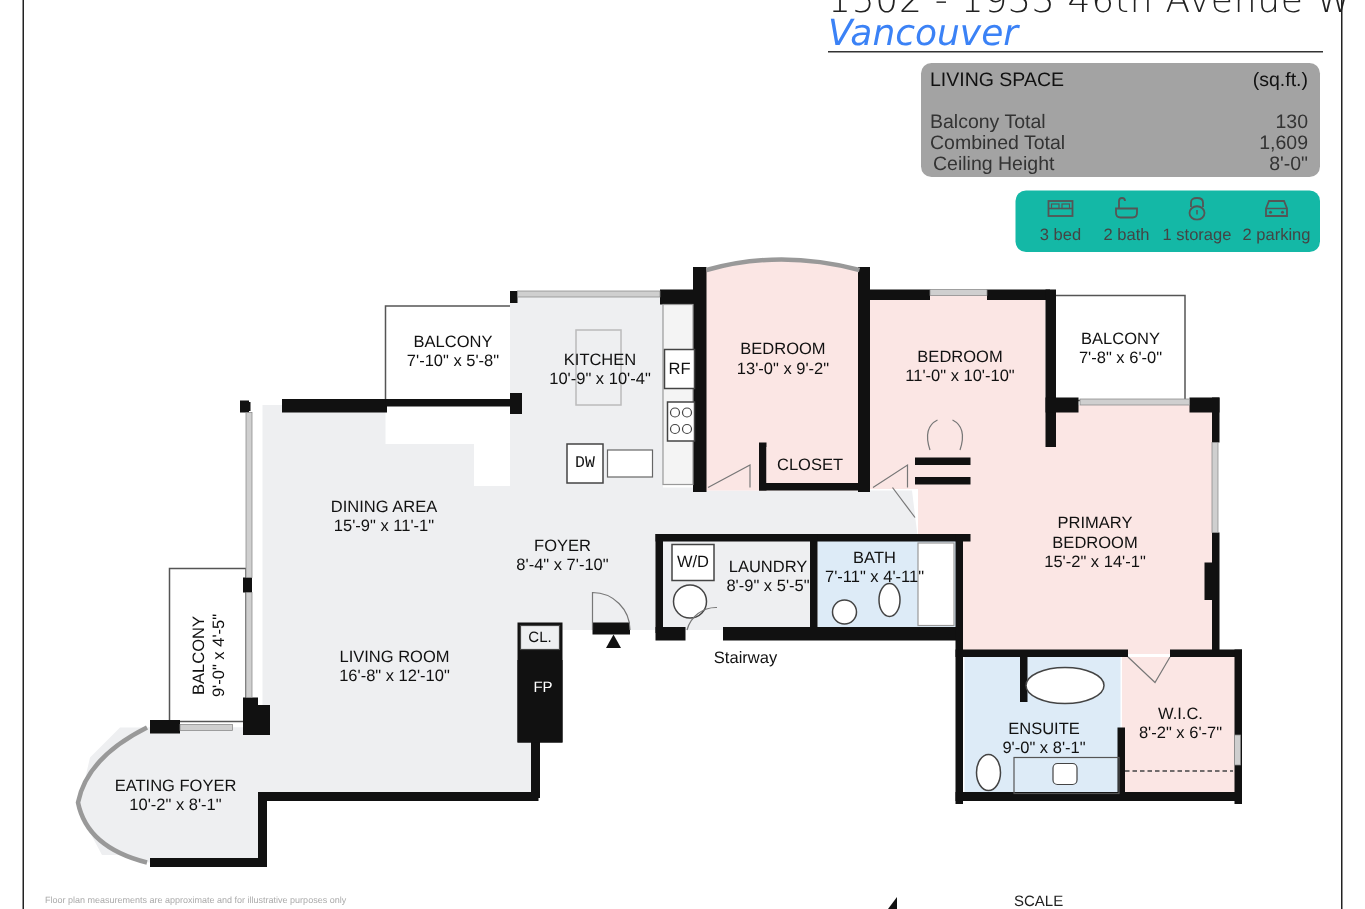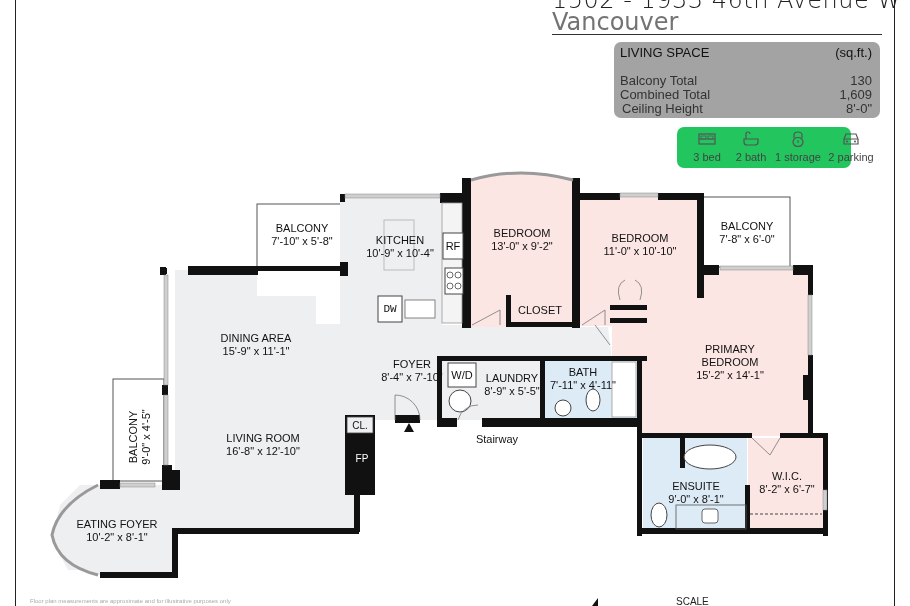--- a/index.html
+++ b/index.html
@@ -1,25 +1,25 @@
 <!DOCTYPE html>
 <html><head>
 <meta charset="utf-8">
 <style>
   html, body { margin:0; padding:0; background:#ffffff; }
   body { width:910px; height:606px; position:relative; overflow:hidden; font-family:"Liberation Sans", sans-serif; }
   .frame-left { position:absolute; left:15px; top:0; width:1px; height:606px; background:#222; }
   .frame-right { position:absolute; left:894px; top:0; width:1px; height:606px; background:#222; }
   .title-top { position:absolute; left:552px; top:-14px; font-size:24px; color:#222; letter-spacing:0.5px; white-space:nowrap; font-family:"DejaVu Sans", sans-serif; font-weight:300; }
-  .title-main { position:absolute; left:552px; top:8px; font-size:24px; color:#737373; font-family:"DejaVu Sans", sans-serif; }
+  .title-main { position:absolute; left:552px; top:8px; font-size:24px; color:#3b82f6; font-family:"DejaVu Sans", sans-serif;font-style:italic; }
   .title-rule { position:absolute; left:552px; top:34px; width:330px; height:1px; background:#333; }
   .stats { position:absolute; left:614px; top:42px; width:266px; height:76px; background:#a3a3a3; border-radius:7px; font-size:13px; color:#333; line-height:14px; }
   .stats .row { position:absolute; left:6px; right:8px; display:flex; justify-content:space-between; }
   .stats .head { color:#111; }
-  .amen { position:absolute; left:677px; top:127px; width:174px; height:41px; background:#22c55e; border-radius:7px; }
+  .amen { position:absolute; left:677px; top:127px; width:203px; height:41px; background:#14b8a6; border-radius:7px; }
   .amen .it { position:absolute; top:4px; text-align:center; font-size:11px; color:#444; }
   .amen .it svg { display:block; margin:0 auto 4px; }
   .plan { position:absolute; left:0; top:0; }
   .lbl { position:absolute; font-size:11px; color:#111; text-align:center; line-height:13px; white-space:nowrap; transform:translateX(-50%); }
   .lbl.small { font-size:10px; }
   .footnote { position:absolute; left:30px; top:598px; font-size:6px; color:#aaa; white-space:nowrap; }
   .scale { position:absolute; left:676px; top:596px; font-size:10px; color:#222; }
   .north { position:absolute; left:592px; top:598px; width:0; height:0; border-left:6px solid transparent; border-bottom:8px solid #111; }
 </style>
 </head>
@@ -220,21 +220,21 @@
   <div>11'-0" x 10'-10"</div>
 </div>
 <div class="lbl" style="left:747px; top:220px;">
   <div>BALCONY</div>
   <div>7'-8" x 6'-0"</div>
 </div>
 <div class="lbl" style="left:256px; top:332px;">
   <div>DINING AREA</div>
   <div>15'-9" x 11'-1"</div>
 </div>
-<div class="lbl" style="left:412px; top:358px;text-align:center;">
+<div class="lbl" style="left:375px; top:358px;text-align:center;">
   <div>FOYER</div>
   <div>8'-4" x 7'-10"</div>
 </div>
 <div class="lbl" style="left:512px; top:372px;">
   <div>LAUNDRY</div>
   <div>8'-9" x 5'-5"</div>
 </div>
 <div class="lbl" style="left:583px; top:366px;">
   <div>BATH</div>
   <div>7'-11" x 4'-11"</div>

